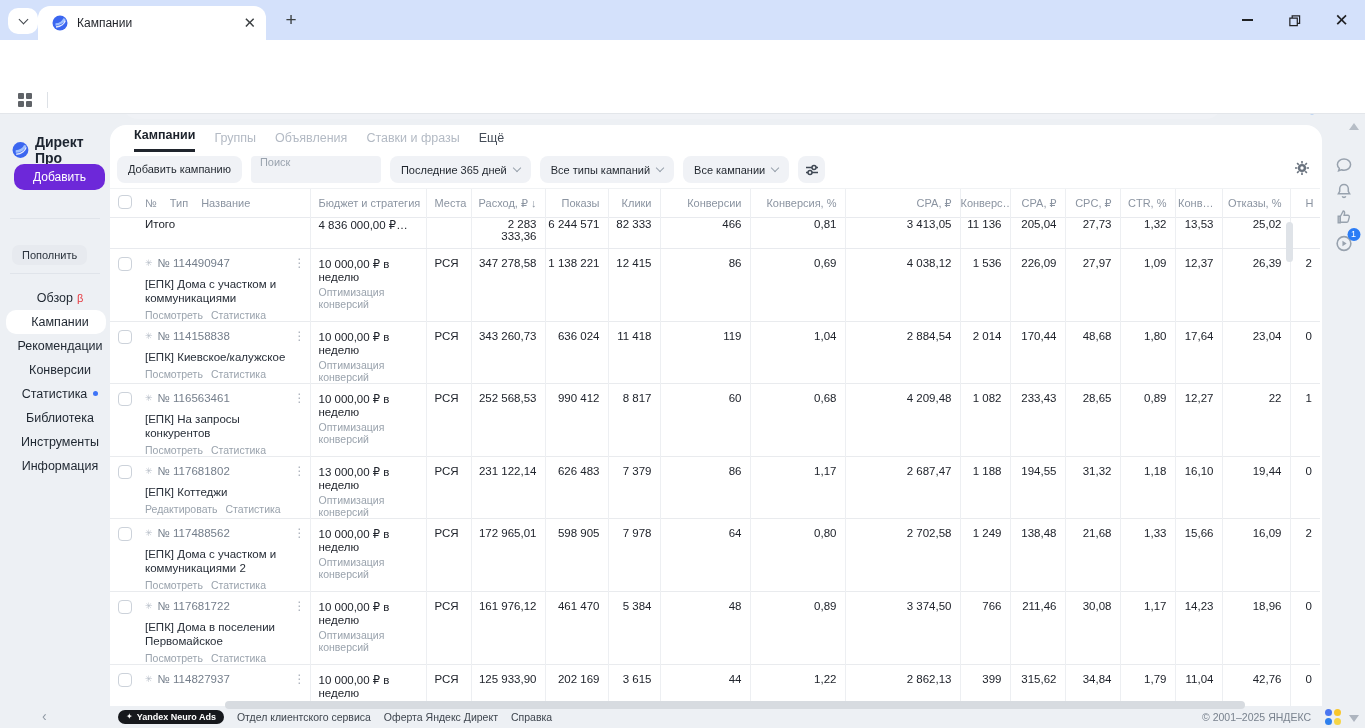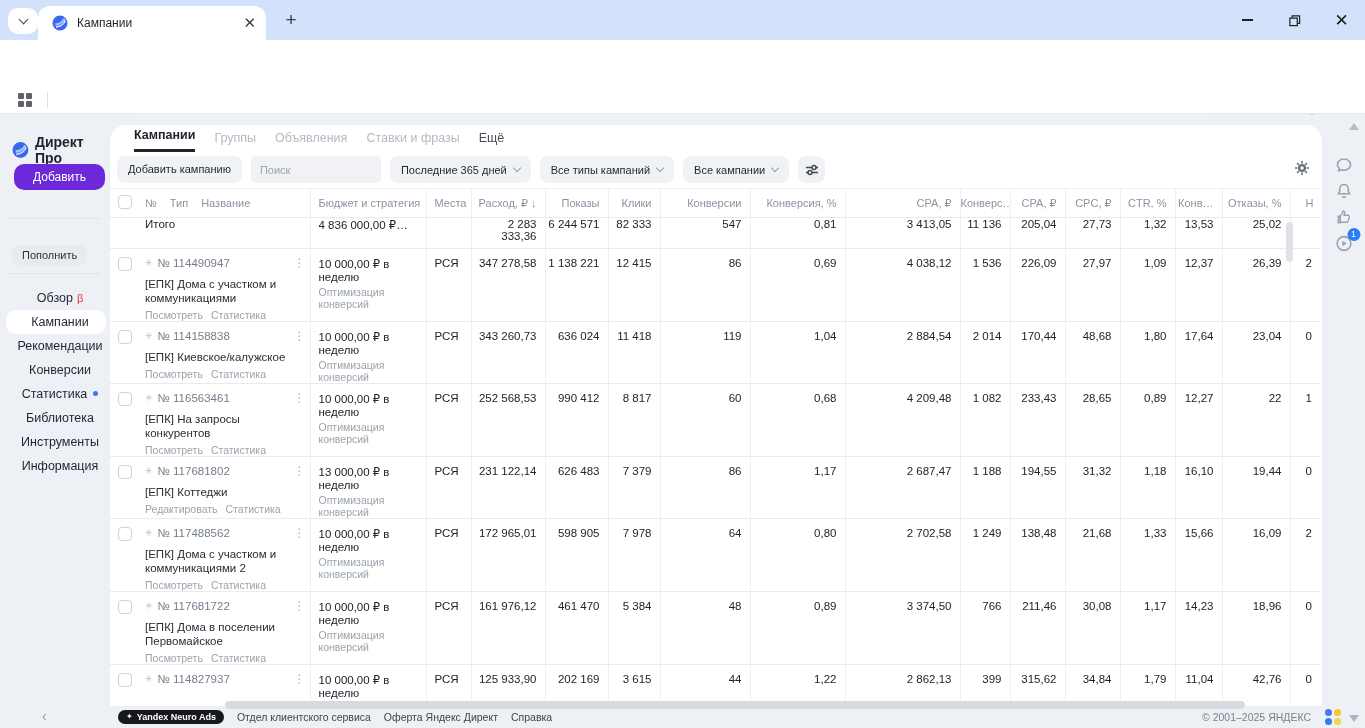--- a/index.html
+++ b/index.html
@@ -48,21 +48,21 @@
 
   
   .card { position:absolute; left:110px; top:125px; width:1212px; height:581px; background:#fff; border-radius:16px 16px 0 0; overflow:hidden; }
   .tabsrow { position:absolute; top:0; left:24px; height:27px; display:flex; gap:19px; align-items:flex-end; }
   .atab { font-size:12.5px; padding-bottom:7px; color:#b3bac4; white-space:nowrap; }
   .atab.active { color:#1c222b; font-weight:700; border-bottom:3px solid #20252d; }
   .atab.dark { color:#454d58; }
 
   .ctl-row { position:absolute; top:31px; left:7px; display:flex; gap:9px; align-items:center; }
   .btn-gray { background:#f0f2f6; border-radius:8px; height:27px; line-height:27px; padding:0 11px; font-size:11px; color:#1f252d; white-space:nowrap; }
-  .search { width:130px; height:27px; background:#f0f2f6; border-radius:4px; display:flex; align-items:center; padding:0 9px;gap:28px; }
+  .search { width:130px; height:27px; background:#f0f2f6; border-radius:4px; display:flex; align-items:flex-start; padding:0 9px;gap:28px; }
   .search input { flex:1; border:none; outline:none; background:transparent; font-size:11px; color:#1f252d; width:90px; font-family:inherit; }
   .search input::placeholder { color:#9aa3ae; }
   .dd { background:#f0f2f6; border-radius:8px; height:27px; padding:0 11px; font-size:11px; color:#1f252d; display:flex; align-items:center; gap:7px; white-space:nowrap; }
   .caret { width:6px; height:6px; border-right:1.4px solid #98a1ac; border-bottom:1.4px solid #98a1ac; transform:rotate(45deg); margin-top:-4px; }
   .filter-btn { width:27px; height:27px; background:#f0f2f6; border-radius:8px; display:flex; align-items:center; justify-content:center; }
   .gear-btn { position:absolute; top:35px; right:12px; }
 
   .tablewrap { position:absolute; top:63px; left:0; }
   table { border-collapse:collapse; table-layout:fixed; width:1210px; }
   td { vertical-align:top; font-size:11.5px; color:#20242c; overflow:hidden; }
@@ -346,21 +346,21 @@
         <td class="bl hl cutcol">Н</td>
       </tr>
 
       <tr class="tot">
         <td colspan="2" class="tot-label">Итого</td>
         <td class="bl b1">4 836 000,00 ₽…</td>
         <td class="bl"></td>
         <td class="bl num">2 283 333,36</td>
         <td class="bl num">6 244 571</td>
         <td class="bl num">82 333</td>
-        <td class="bl num">547</td>
+        <td class="bl num">466</td>
         <td class="bl num">0,81</td>
         <td class="bl num">3 413,05</td>
         <td class="bl num">11 136</td>
         <td class="bl num">205,04</td>
         <td class="bl num">27,73</td>
         <td class="bl num">1,32</td>
         <td class="bl num">13,53</td>
         <td class="bl num">25,02</td>
         <td class="bl cutcol"></td>
       </tr>

